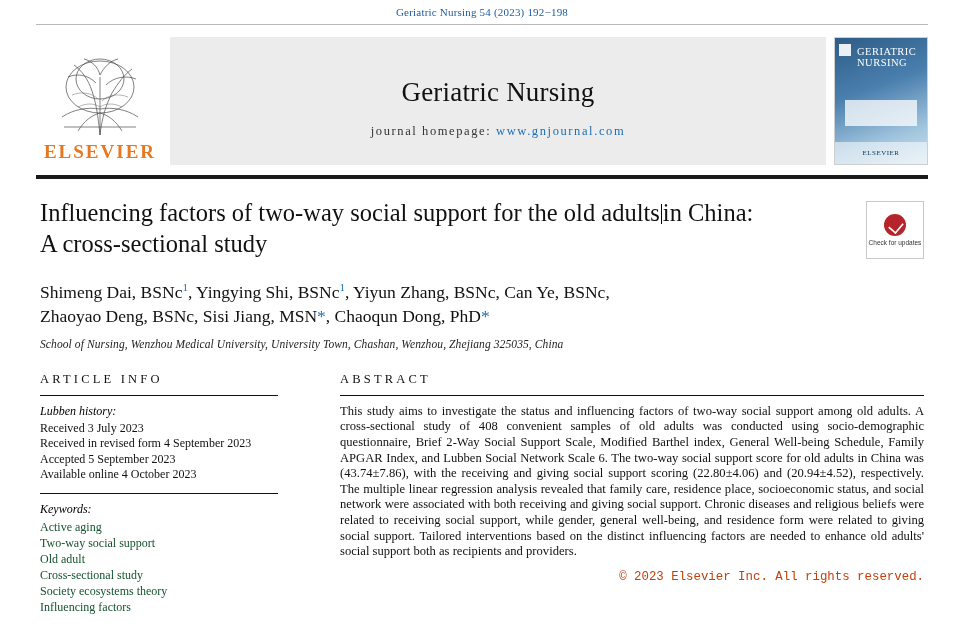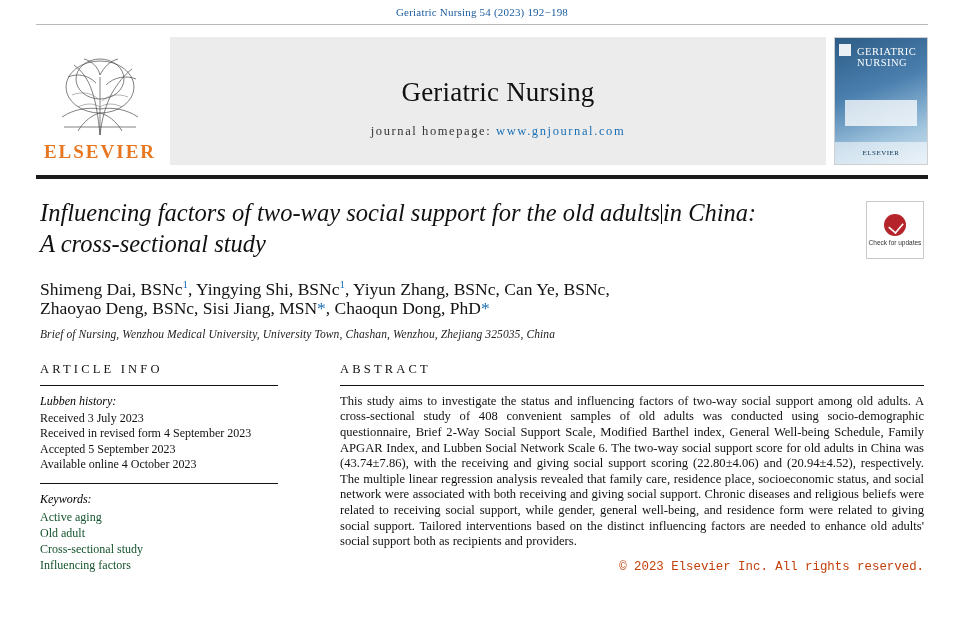--- a/index.html
+++ b/index.html
@@ -152,21 +152,20 @@
     position: relative;
   }
   h1.article-title {
     font-family: "Liberation Serif", serif;
     font-weight: 400;
     font-size: 24.5px;
     line-height: 31px;
     margin: 0;
     max-width: 790px;
     color: #111;
-    font-style: italic;
   }
   .title-caret {
     display: inline-block;
     width: 1px;
     height: 20px;
     background: #000;
     vertical-align: -3px;
     margin: 0 1px;
   }
 
@@ -206,21 +205,21 @@
     text-align: center;
     color: #333;
     margin-top: 3px;
   }
 
   
   .authors {
     margin: 16px 40px 0 40px;
     font-family: "Liberation Serif", serif;
     font-size: 17.5px;
-    line-height: 19px;
+    line-height: 24px;
     color: #111;
     max-width: 790px;
   }
   .authors sup { font-size: 11px; vertical-align: super; color:#1a6fb5; }
   .authors .star { color: #1a6fb5; }
 
   .affiliation {
     margin: 10px 40px 0 40px;
     font-family: "Liberation Serif", serif;
     font-style: italic;
@@ -351,37 +350,39 @@
       <div class="cm-circle"></div>
       <div class="cm-text">Check for updates</div>
     </div>
   </div>
 
   <div class="authors">
     Shimeng Dai, BSNc<sup>1</sup>, Yingying Shi, BSNc<sup>1</sup>, Yiyun Zhang, BSNc, Can Ye, BSNc,<br>
     Zhaoyao Deng, BSNc, Sisi Jiang, MSN<span class="star">*</span>, Chaoqun Dong, PhD<span class="star">*</span>
   </div>
 
-  <div class="affiliation">Brief of Nursing, Wenzhou Medical University, University Town, Chashan, Wenzhou, Zhejiang 325035, China</div>
+  <div class="affiliation">School of Nursing, Wenzhou Medical University, University Town, Chashan, Wenzhou, Zhejiang 325035, China</div>
 
   <div class="columns">
 
     <div class="col-left">
       <div class="sec-head">ARTICLE INFO</div>
       <div class="hr-thin"></div>
       <div class="info-ital">Lubben history:</div>
       <div class="info-line">Received 3 July 2023</div>
       <div class="info-line">Received in revised form 4 September 2023</div>
       <div class="info-line">Accepted 5 September 2023</div>
       <div class="info-line">Available online 4 October 2023</div>
       <div class="hr-light"></div>
       <div class="info-ital">Keywords:</div>
       <div class="kw-line">Active aging</div>
+      <div class="kw-line">Two-way social support</div>
       <div class="kw-line">Old adult</div>
       <div class="kw-line">Cross-sectional study</div>
+      <div class="kw-line">Society ecosystems theory</div>
       <div class="kw-line">Influencing factors</div>
     </div>
 
     <div class="col-right">
       <div class="sec-head">ABSTRACT</div>
       <div class="hr-thin"></div>
       <div class="abstract-text">This study aims to investigate the status and influencing factors of two-way social support among old adults. A cross-sectional study of 408 convenient samples of old adults was conducted using socio-demographic questionnaire, Brief 2-Way Social Support Scale, Modified Barthel index, General Well-being Schedule, Family APGAR Index, and Lubben Social Network Scale 6. The two-way social support score for old adults in China was (43.74±7.86), with the receiving and giving social support scoring (22.80±4.06) and (20.94±4.52), respectively. The multiple linear regression analysis revealed that family care, residence place, socioeconomic status, and social network were associated with both receiving and giving social support. Chronic diseases and religious beliefs were related to receiving social support, while gender, general well-being, and residence form were related to giving social support. Tailored interventions based on the distinct influencing factors are needed to enhance old adults' social support both as recipients and providers.</div>
       <div class="copyright">© 2023 Elsevier Inc. All rights reserved.</div>
     </div>
 

